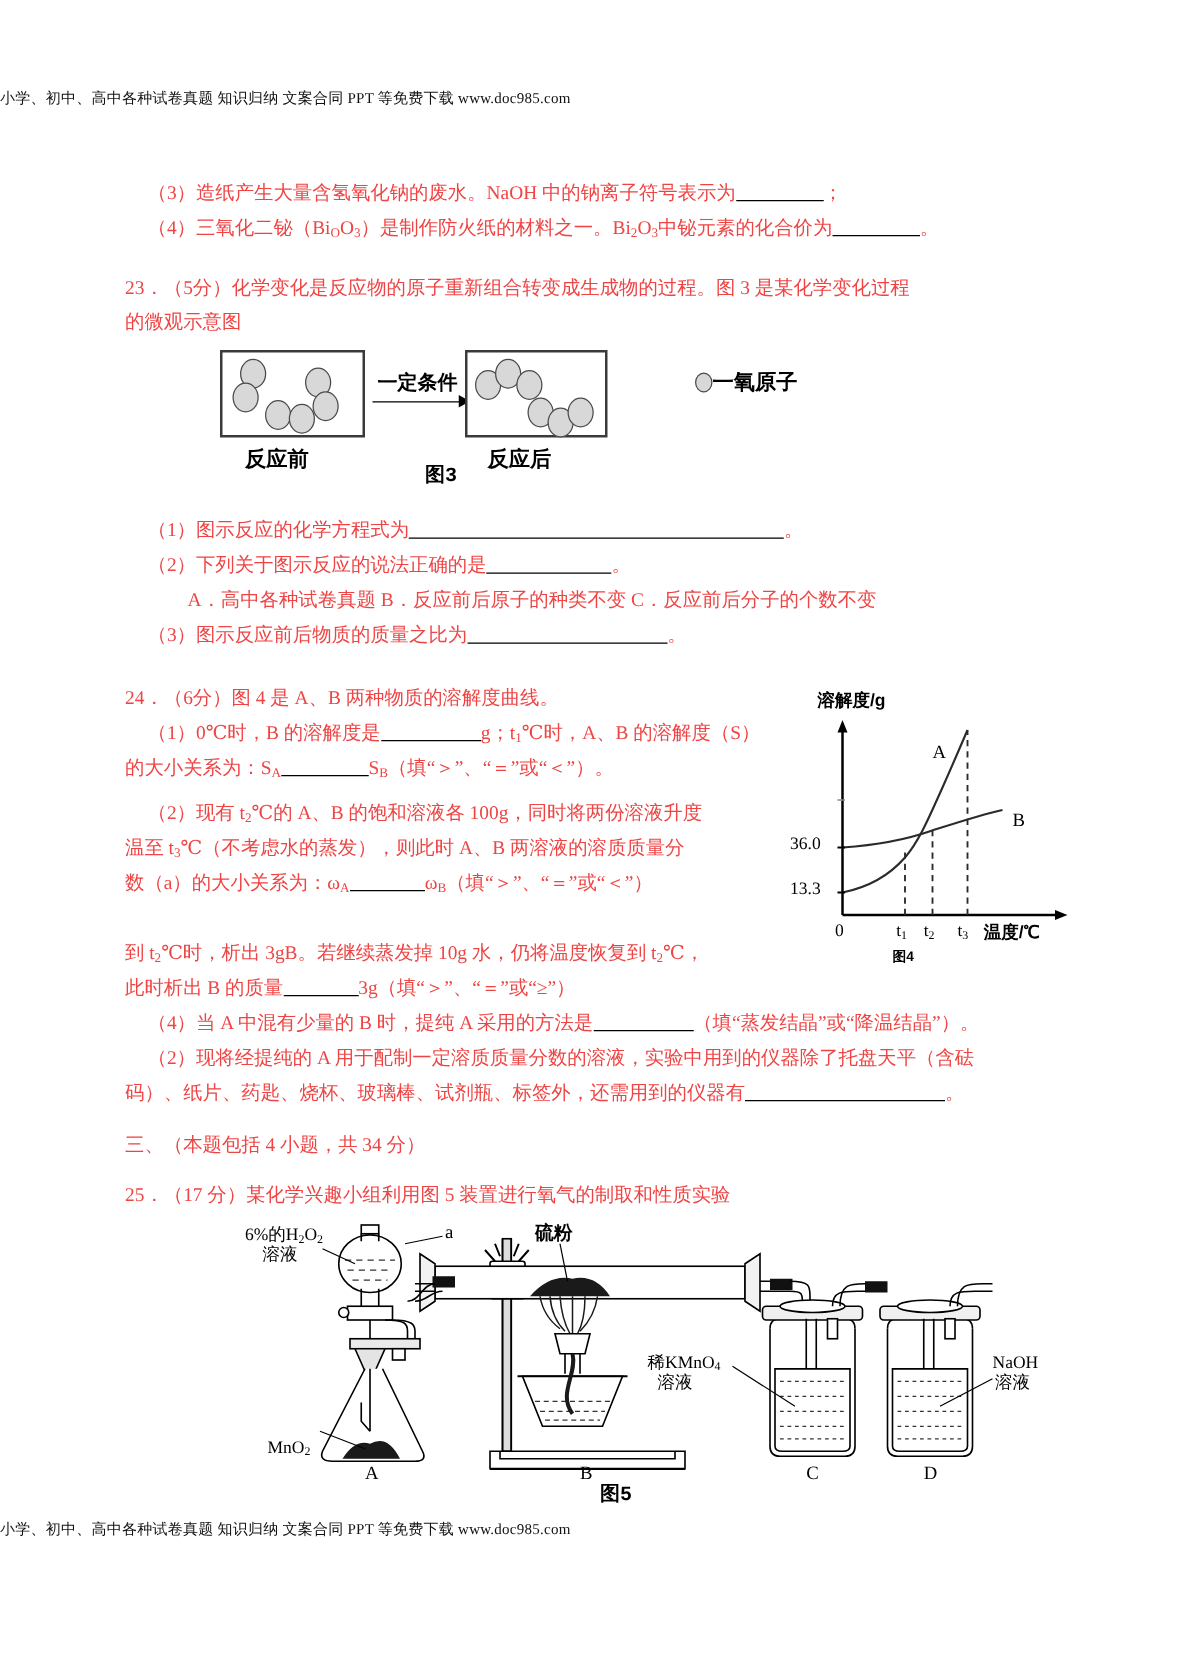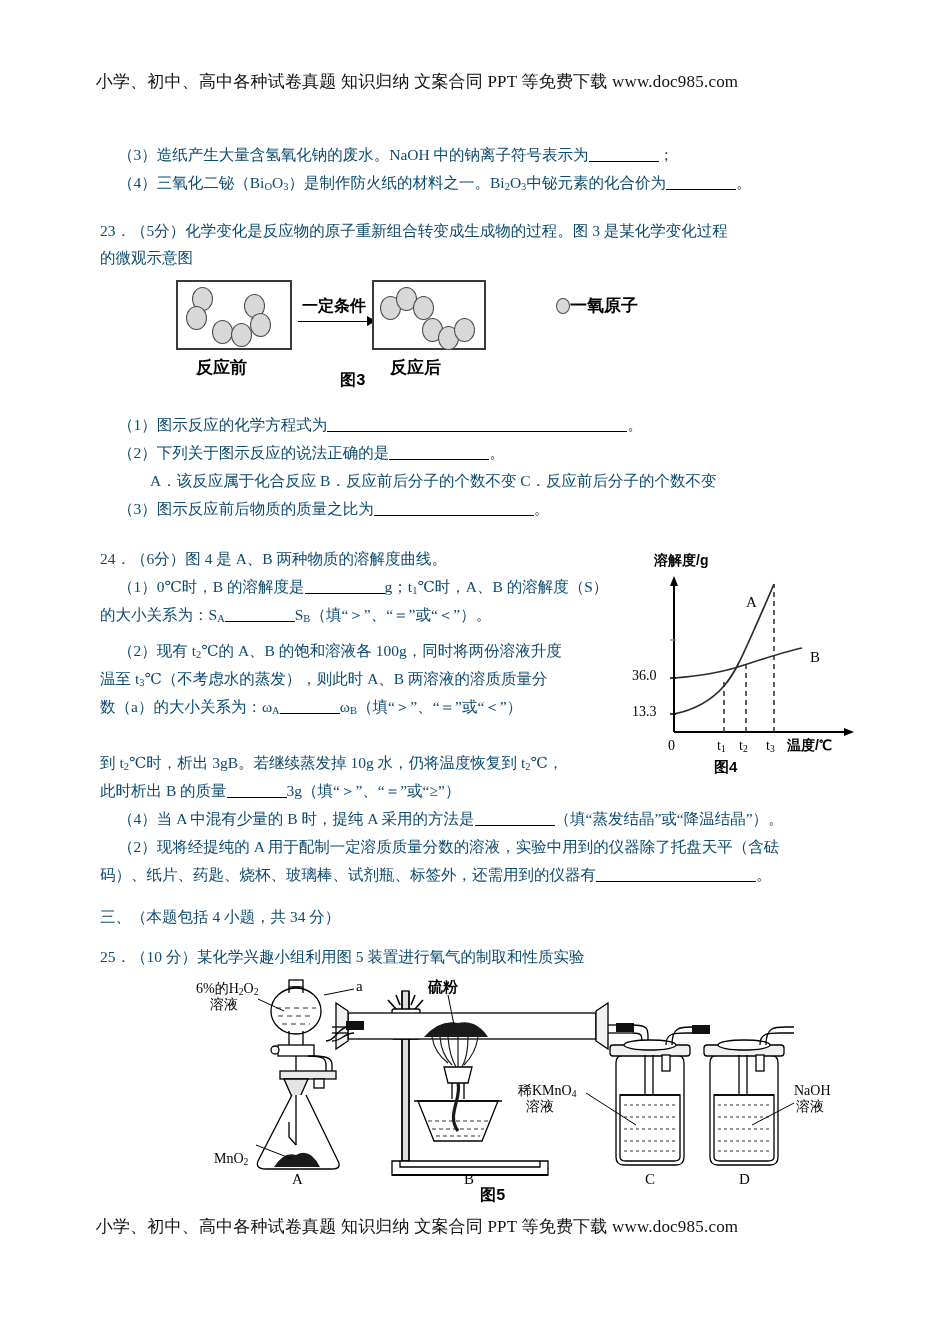--- a/index.html
+++ b/index.html
@@ -18,35 +18,34 @@
   .page {
     position: absolute;
     inset: 0;
     width: 950px;
     height: 1344px;
   }
   .watermark {
     position: absolute;
     left: 0;
     width: 834px;
-    text-align: center;
-    font-size: 17px;
+    font-size: 12px;
     letter-spacing: 0.2px;
     color: #111;
     white-space: nowrap;
   }
   .wm-top { top: 70px; }
   .wm-bottom { top: 1215px; }
 
   .txt {
     position: absolute;
     font-size: 15.5px;
     line-height: 26px;
     white-space: nowrap;
-    color: #0c4a6e;
+    color: #ef4444;
   }
   sub {
     font-size: 0.68em;
     vertical-align: -0.22em;
   }
   .blank {
     display: inline-block;
     border-bottom: 1px solid #000;
     vertical-align: -2px;
   }
@@ -204,21 +203,21 @@
   </div>
 
   <div class="figlabel" style="left:340px; top:370px;">图3</div>
 
   <div class="txt" style="left:118px; top:412px;">
     <span>（1）图示反应的化学方程式为</span><span class="blank b300"></span><span>。</span>
   </div>
   <div class="txt" style="left:118px; top:440px;">
     <span>（2）下列关于图示反应的说法正确的是</span><span class="blank b100"></span><span>。</span>
   </div>
-  <div class="txt" style="left:150px; top:468px;">A．该反应属于化合反应        B．反应前后分子的个数不变    C．反应前后分子的个数不变</div>
+  <div class="txt" style="left:150px; top:468px;">A．高中各种试卷真题        B．反应前后原子的种类不变    C．反应前后分子的个数不变</div>
   <div class="txt" style="left:118px; top:496px;">
     <span>（3）图示反应前后物质的质量之比为</span><span class="blank b160"></span><span>。</span>
   </div>
 
   <div class="txt" style="left:100px; top:546px;">24．（6分）图 4 是 A、B 两种物质的溶解度曲线。</div>
 
   <div class="txt" style="left:118px; top:574px;">
     <span>（1）0℃时，B 的溶解度是</span><span class="blank b80"></span><span>g；t</span><sub>1</sub><span>℃时，A、B 的溶解度（S）</span>
   </div>
   <div class="txt" style="left:100px; top:602px;">
@@ -281,25 +280,25 @@
 
     <div style="position:absolute; left:85px; top:186px; font-size:14px; font-family:'Liberation Serif',serif;"><span>t</span><sub>1</sub></div>
     <div style="position:absolute; left:107px; top:186px; font-size:14px; font-family:'Liberation Serif',serif;"><span>t</span><sub>2</sub></div>
     <div style="position:absolute; left:134px; top:186px; font-size:14px; font-family:'Liberation Serif',serif;"><span>t</span><sub>3</sub></div>
 
     <div style="position:absolute; left:155px; top:185px; font-size:14px; font-family:'Liberation Sans',sans-serif; font-weight:bold;">温度/℃</div>
 
     <div style="position:absolute; left:114px; top:42px; font-size:15px; font-family:'Liberation Serif',serif;">A</div>
     <div style="position:absolute; left:178px; top:97px; font-size:15px; font-family:'Liberation Serif',serif;">B</div>
 
-    <div style="position:absolute; left:82px; top:206px; font-size:15px; font-family:'Liberation Sans',sans-serif; font-weight:bold;">图4</div>
+    <div style="position:absolute; left:82px; top:206px; font-size:11px; font-family:'Liberation Sans',sans-serif; font-weight:bold;">图4</div>
   </div>
 
   <div class="txt" style="left:100px; top:904px;">三、（本题包括 4 小题，共 34 分）</div>
-  <div class="txt" style="left:100px; top:944px;">25．（10 分）某化学兴趣小组利用图 5 装置进行氧气的制取和性质实验</div>
+  <div class="txt" style="left:100px; top:944px;">25．（17 分）某化学兴趣小组利用图 5 装置进行氧气的制取和性质实验</div>
 
   <div class="fig5">
     <svg width="600" height="215" viewBox="0 0 600 215">
       <g stroke="#000" fill="none" stroke-width="1.3">
 
         <rect x="93" y="5" width="14" height="7" fill="#fff"></rect>
         <line x1="96" y1="12" x2="104" y2="12"></line>
 
         <ellipse cx="100" cy="36" rx="25" ry="23" fill="#fff"></ellipse>
         <line x1="93" y1="12" x2="93" y2="18"></line>

